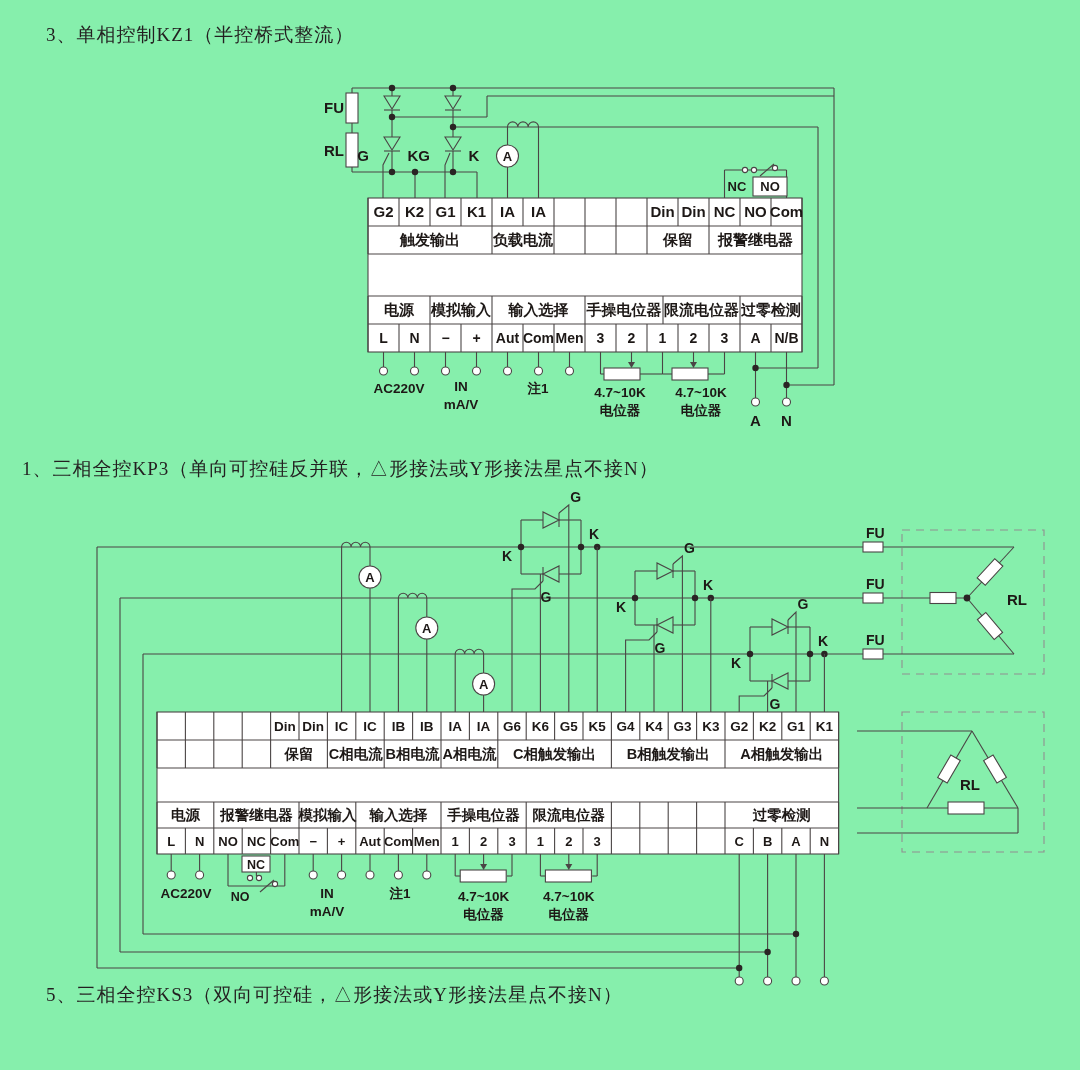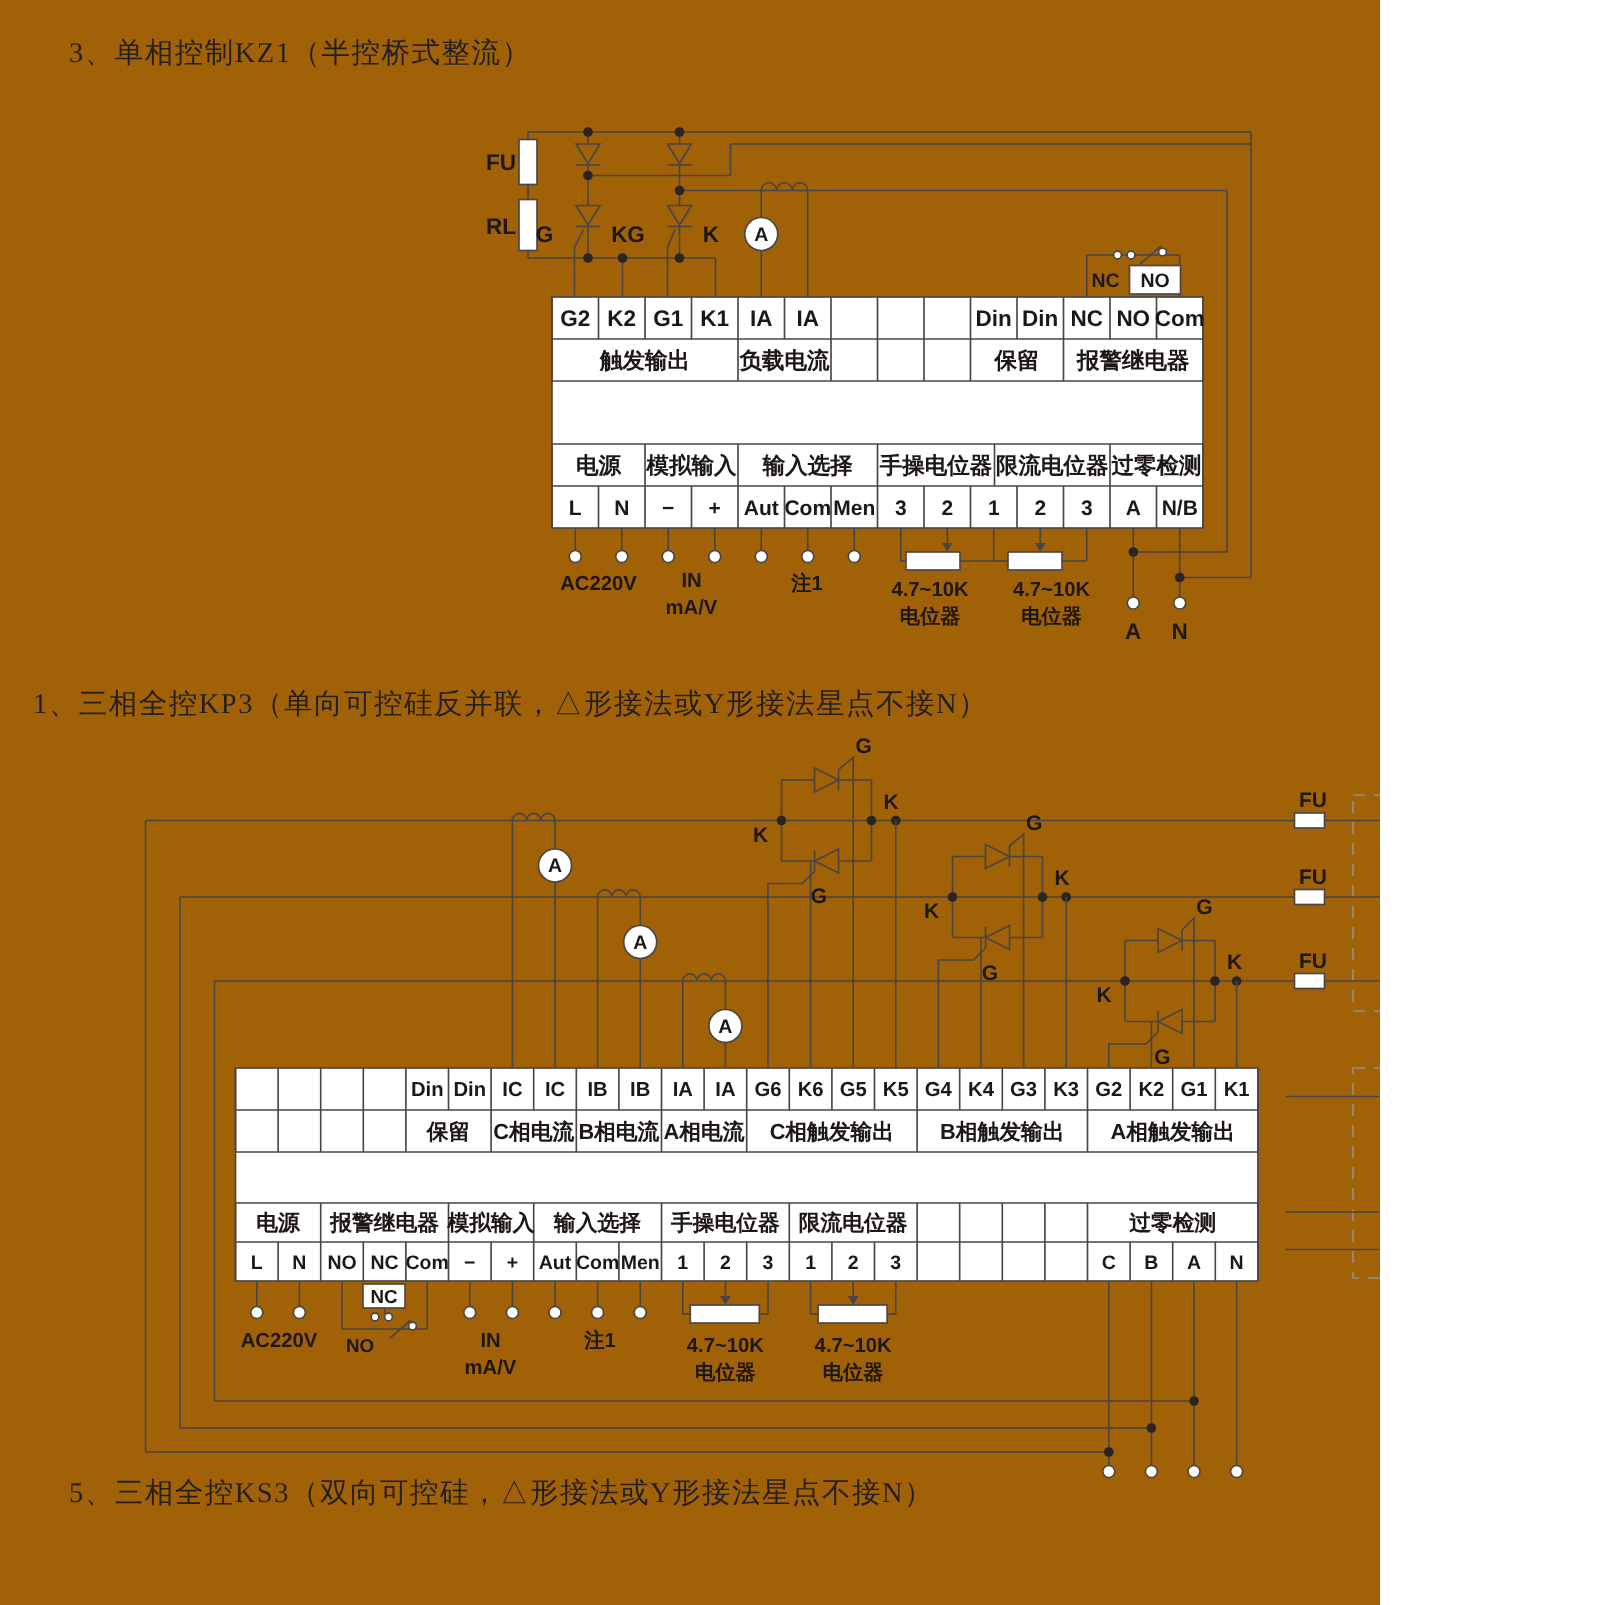--- a/index.html
+++ b/index.html
@@ -1,16 +1,16 @@
 <!DOCTYPE html>
 <html><head>
 <meta charset="utf-8">
 <style>
   html,body{margin:0;padding:0;background:#ffffff;}
-  #page{position:relative;width:920px;height:1070px;background:#a16207;overflow:hidden;
+  #page{position:relative;width:1080px;height:1070px;background:#86efac;overflow:hidden;
         font-family:"Liberation Sans",sans-serif;}
   .title{position:absolute;color:#231f20;font-family:"Liberation Serif",serif;
          font-size:19px;letter-spacing:1px;white-space:nowrap;}
   #t3{left:46px;top:22px;}
   #t4{left:22px;top:456px;}
   #t5{left:46px;top:982px;}
   svg text{fill:#1d1816;font-family:"Liberation Sans",sans-serif;}
 </style>
 </head>
 <body>

